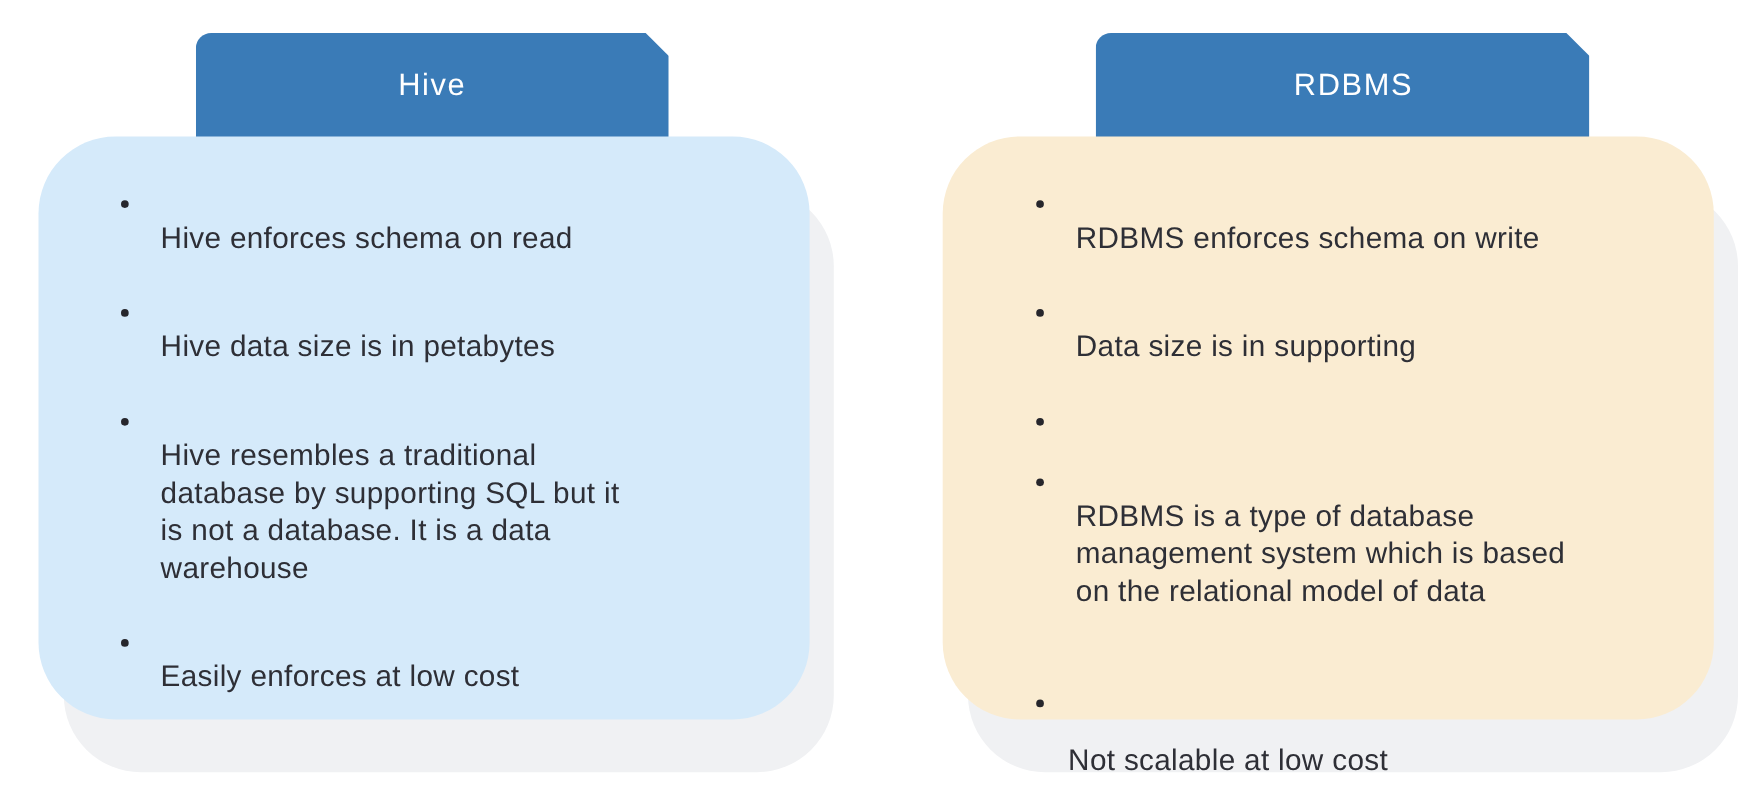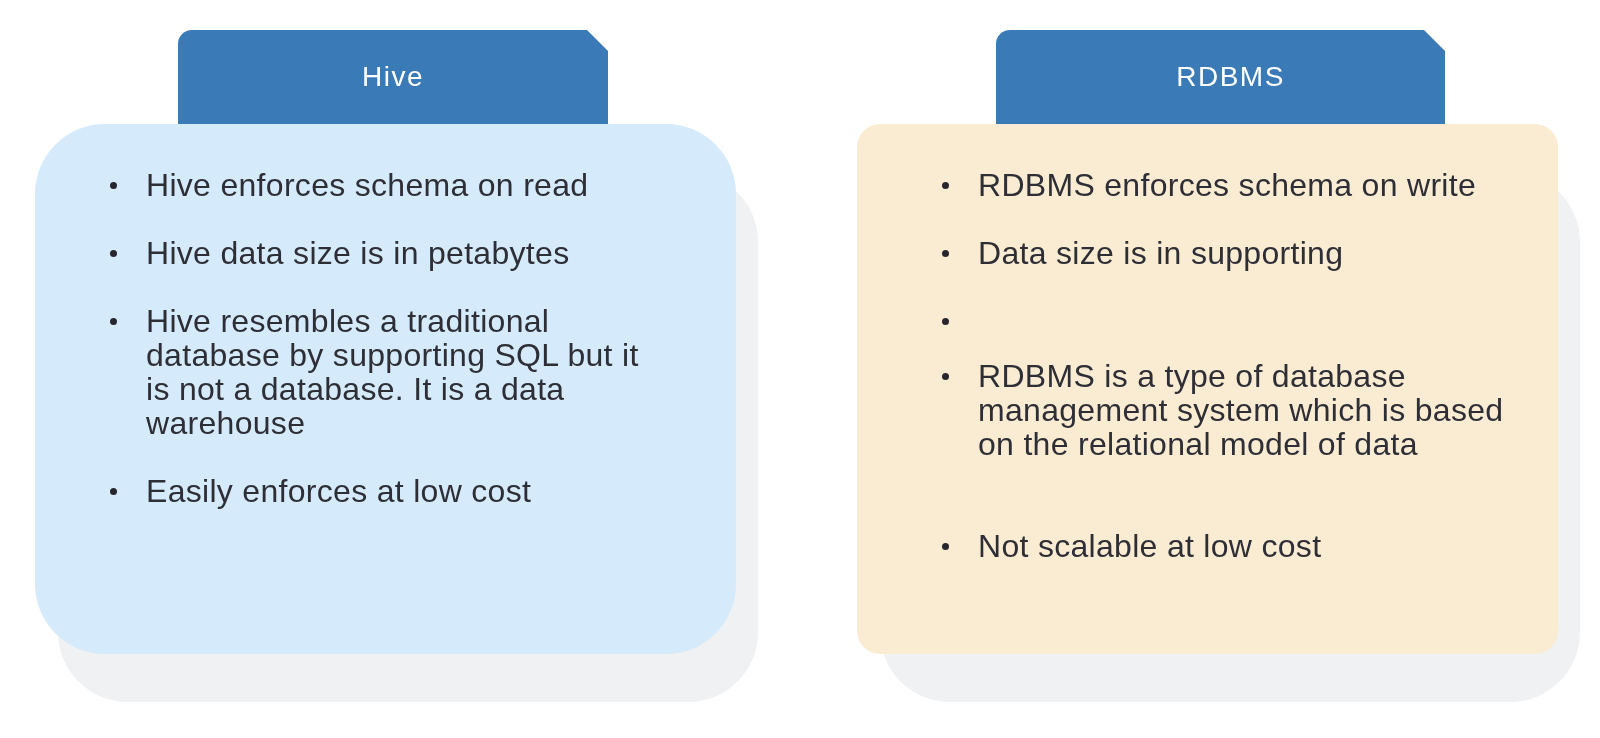--- a/index.html
+++ b/index.html
@@ -53,48 +53,49 @@
   .card-body {
     position: absolute;
     width: 701px;
     height: 530px;
     border-radius: 70px;
     z-index: 3;
     box-sizing: border-box;
     padding-top: 44px;
   }
   .group-hive .card-body  { left: 35px;  top: 124px; background: #d5eafa; padding-left: 75px; padding-right: 30px; }
-  .group-rdbms .card-body { left: 857px; top: 124px; background: #faecd2; padding-left: 85px; padding-right: 30px; border-radius: 23px; }
+  .group-rdbms .card-body { left: 857px; top: 124px; background: #faecd2; padding-left: 85px; padding-right: 30px; }
 
   
   .bullet-list {
     list-style: none;
     margin: 0;
     padding: 0;
   }
   .bullet-item {
     display: flex;
     align-items: flex-start;
   }
   .bullet-item + .bullet-item { margin-top: 34px; }
-  .group-rdbms .bullet-item:last-child { margin-top: 68px; }
+  .group-rdbms .bullet-item:last-child { margin-top: 68px; flex-direction: column; }
   .dot {
     width: 7px;
     height: 7px;
     border-radius: 50%;
     background: #26262c;
     flex-shrink: 0;
     margin-top: 14px;
   }
   .bullet-text {
     margin-left: 29px;
-    font-size: 32px;
+    font-size: 27px;
     line-height: 34px;
     letter-spacing: 0.3px;
     white-space: pre-line;
+    margin-top: 31px;
   }
 </style>
 </head>
 <body>
 
 <div class="canvas">
 
   <section class="group-hive">
     <div class="card-shadow"></div>
     <div class="card-tab">

